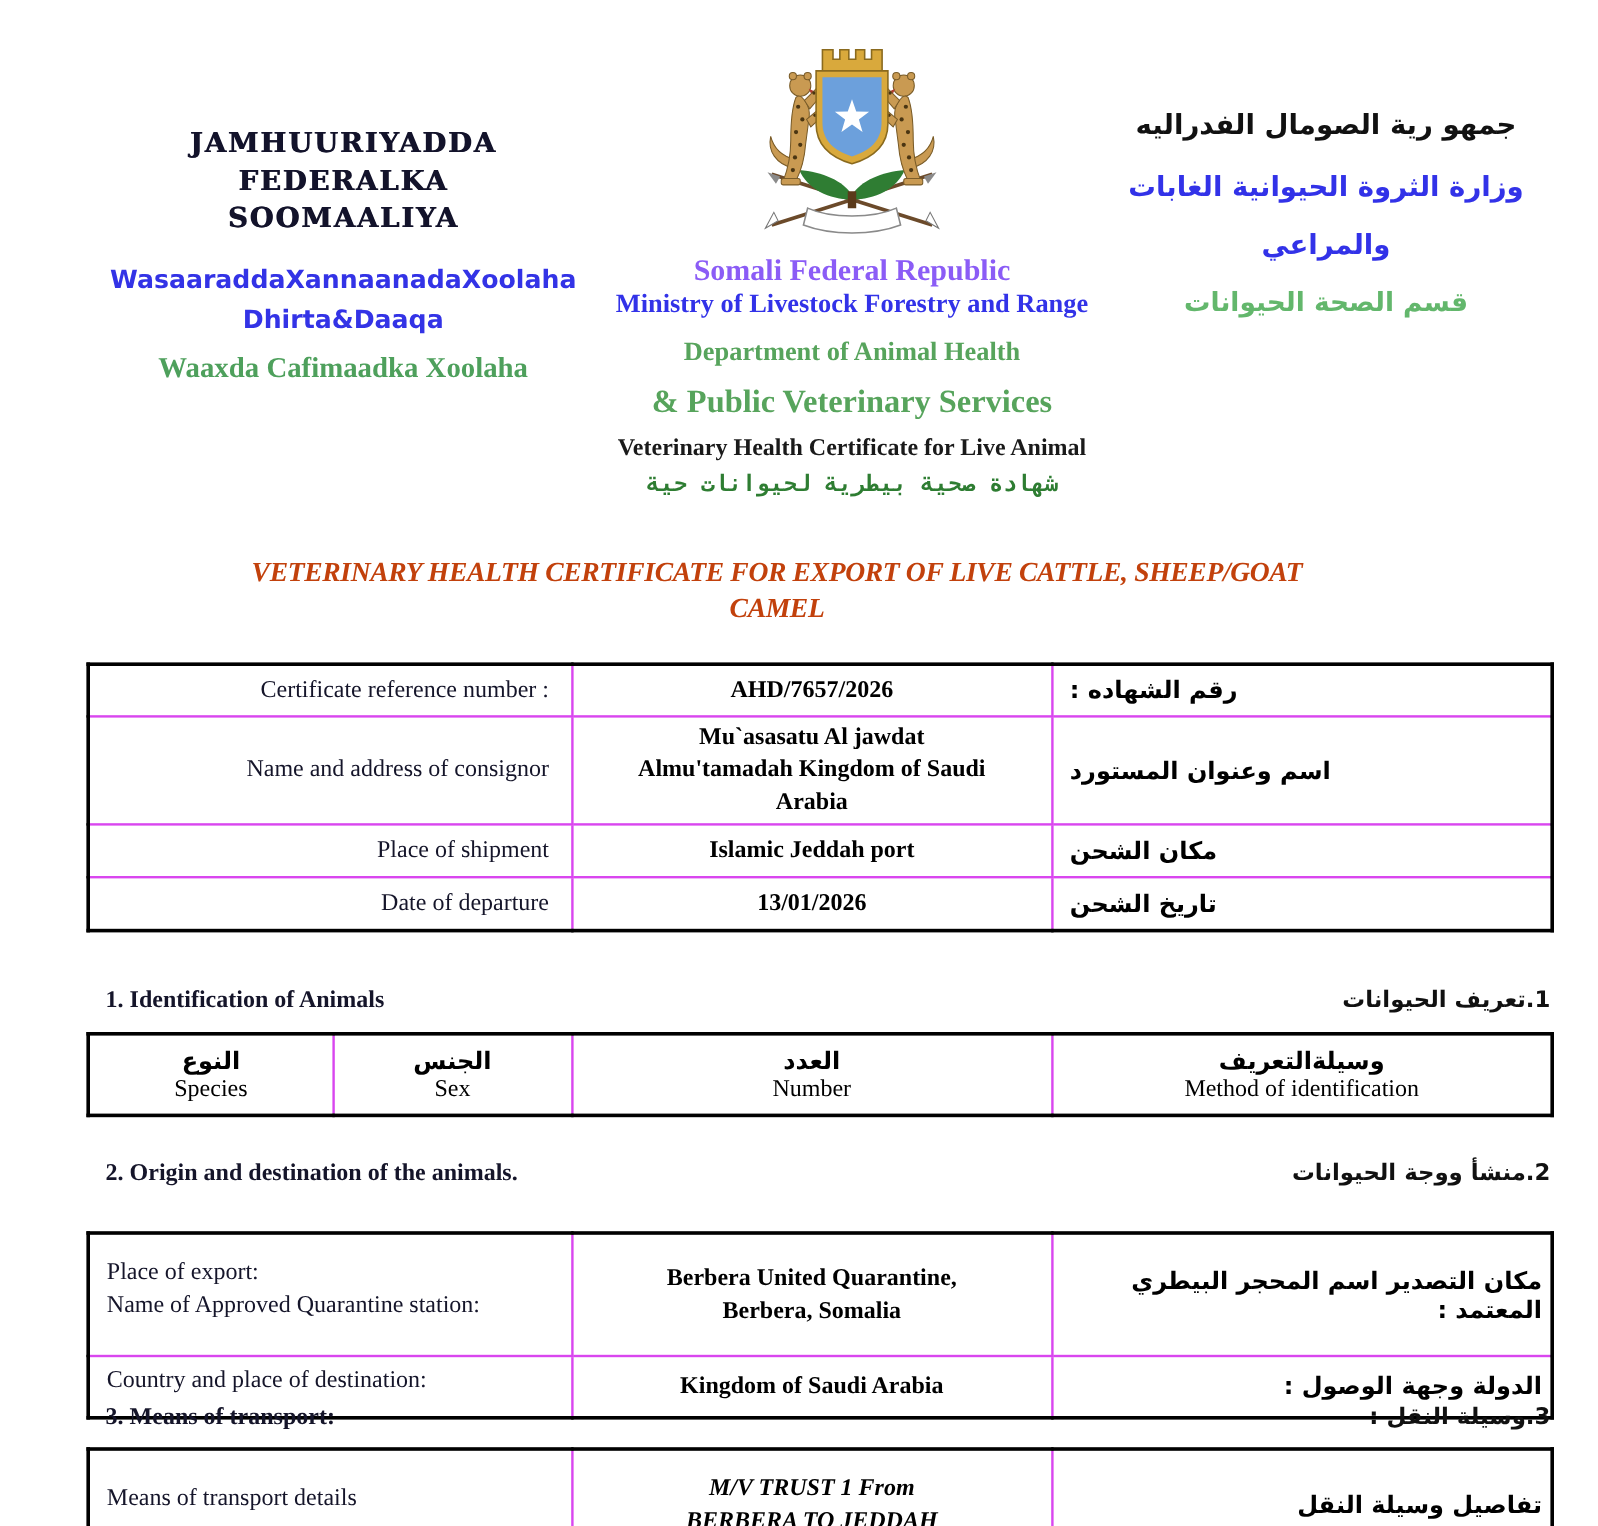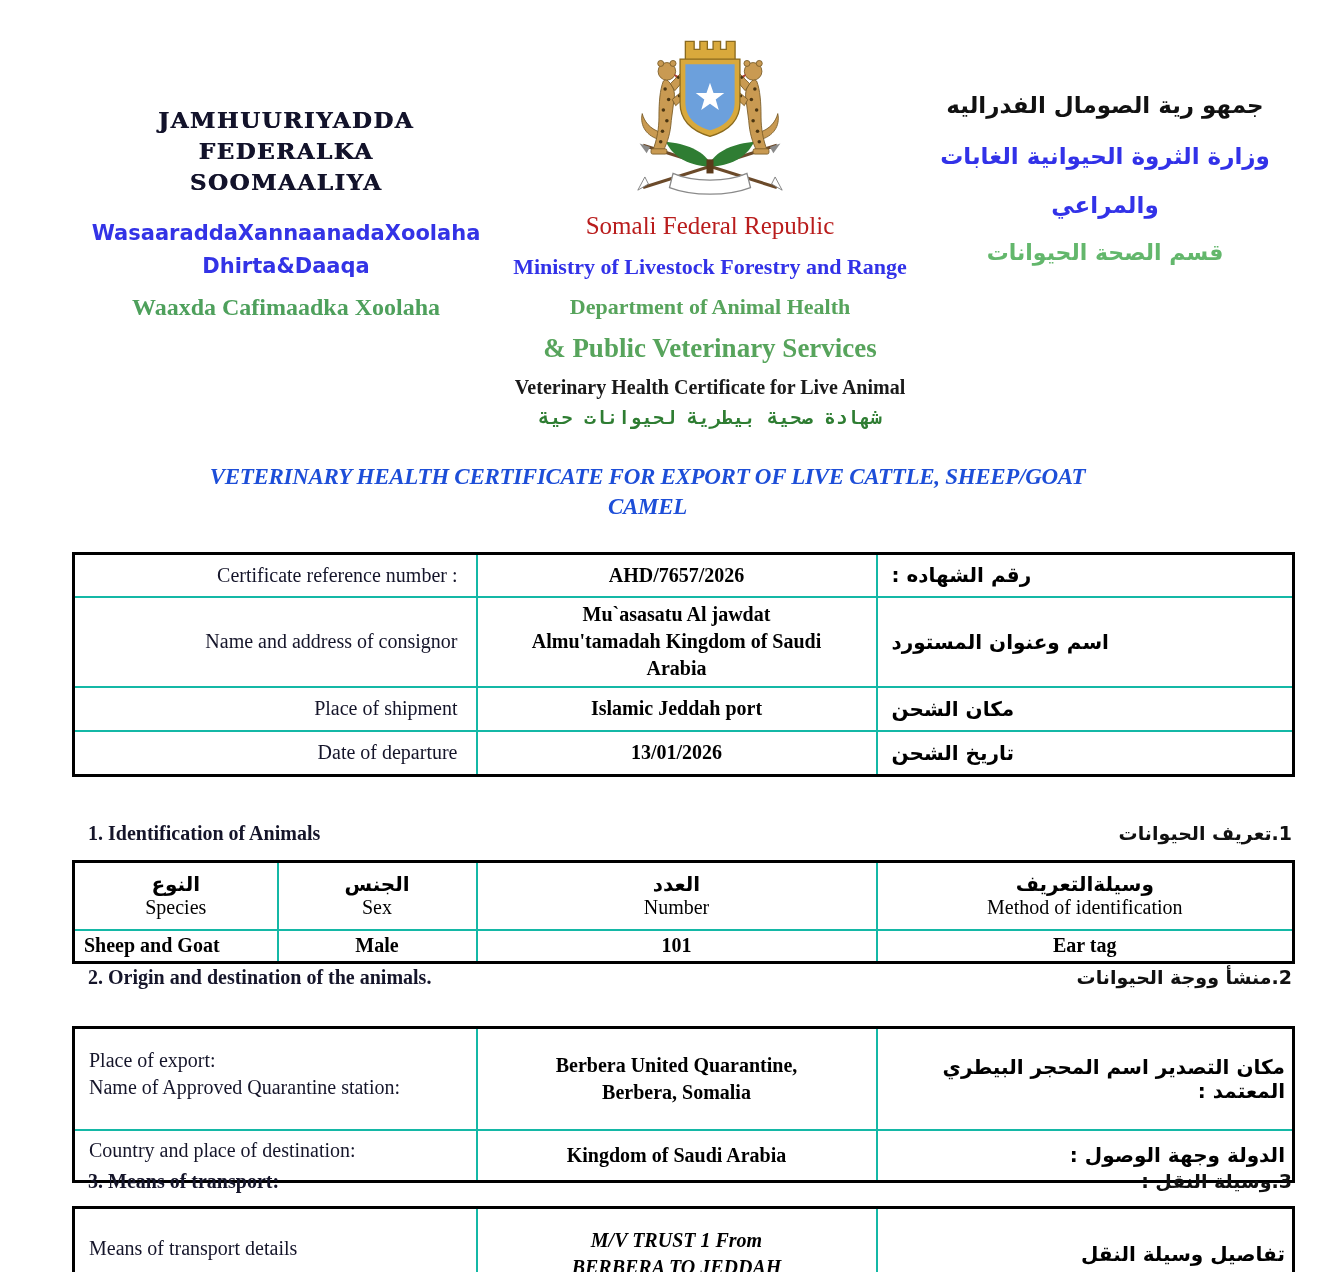--- a/index.html
+++ b/index.html
@@ -24,47 +24,47 @@
   }
   .hdr-left .green-so {
     font-family:"Liberation Serif", serif; font-weight:bold;
     font-size:24px; line-height:30px; color:#4ea05c; margin-top:9px;
   }
   .hdr-left .gap { height:20px; }
 
   .emblem { position:absolute; left:622px; top:36px; }
 
   .hdr-center { position:absolute; left:440px; top:212px; width:540px; text-align:center; }
-  .hc1 { font-size:25px; font-weight:normal; color:#b91c1c; margin-bottom:14px; }
+  .hc1 { font-size:25px; font-weight:bold; color:#8b5cf6; }
   .hc2 { font-size:22px; font-weight:bold; color:#3232e8; margin-bottom:14px; }
   .hc3 { font-size:22px; font-weight:bold; color:#57a45c; margin-bottom:13px; }
   .hc4 { font-size:27px; font-weight:bold; color:#57a45c; margin-bottom:12px; }
   .hc5 { font-size:20px; font-weight:bold; color:#1a1a1a; margin-bottom:7px; }
   .hc6 { font-size:19px; font-weight:bold; color:#2e7d32;font-family:Liberation Mono, monospace; }
 
   .hdr-right { position:absolute; left:935px; top:90px; width:340px; text-align:center; }
   .hr1 { font-size:23px; font-weight:bold; color:#111; line-height:30px; margin-bottom:21px; }
   .hr2 { font-size:23px; font-weight:bold; color:#3232e8; line-height:30px; margin-bottom:19px; }
   .hr3 { font-size:23px; font-weight:bold; color:#3232e8; line-height:30px; margin-bottom:18px; }
   .hr4 { font-size:22px; font-weight:bold; color:#63b76c; line-height:30px; }
 
   
   .doc-title {
     position:absolute; left:40px; top:462px; width:1215px; text-align:center;
     font-weight:bold; font-style:italic; font-size:23px; line-height:30px;
-    color:#1d4ed8; letter-spacing:-0.3px;
+    color:#c2410c; letter-spacing:-0.3px;
   }
 
   
   table.cert {
     position:absolute; left:72px; width:1220px;
     border-collapse:collapse; table-layout:fixed;
     border:3px solid #000;
   }
-  table.cert td { border:2px solid #14b8a6; vertical-align:middle; font-size:20px; overflow:hidden; }
+  table.cert td { border:2px solid #d946ef; vertical-align:middle; font-size:20px; overflow:hidden; }
   #t1 { top:552px; }
   #t2 { top:860px; }
   #t3 { top:1026px; }
   #t4 { top:1206px; }
 
   td.lbl-r { text-align:right; padding-right:18px; color:#15152a; }
   td.lbl-l { text-align:left; padding:6px 10px 16px 14px; color:#15152a; white-space:pre-line; line-height:27px; }
   td.val   { text-align:center; font-weight:bold; padding:2px 8px; white-space:pre-line; line-height:27px; }
   td.val-blue { color:#000000; }
   td.val-it { font-style:italic; }
@@ -227,26 +227,20 @@
       </td>
       <td>
         <div class="hdr-ar arabic" dir="rtl">العدد</div>
         <div class="hdr-en">Number</div>
       </td>
       <td>
         <div class="hdr-ar arabic" dir="rtl">وسيلةالتعريف</div>
         <div class="hdr-en">Method of identification</div>
       </td>
     </tr>
-    <tr style="height:33px">
-      <td class="data species">Sheep and Goat</td>
-      <td class="data">Male</td>
-      <td class="data">101</td>
-      <td class="data">Ear tag</td>
-    </tr>
   </tbody>
     </table>
 
   <div class="sec" id="s2">
     <span class="en">2. Origin and destination of the animals.</span>
     <span class="ar arabic" dir="rtl">2.منشأ ووجة الحيوانات</span>
   </div>
 
   <table class="cert" id="t3">
     <colgroup>

